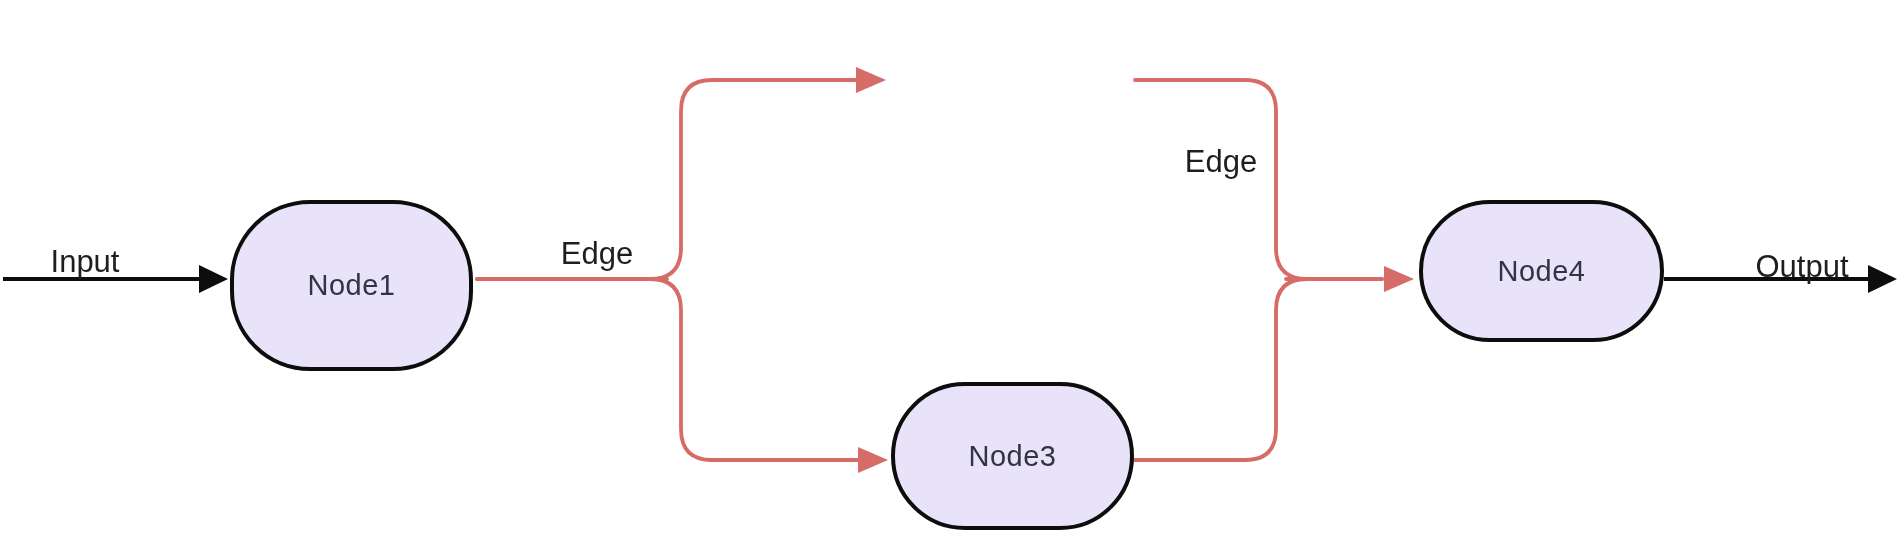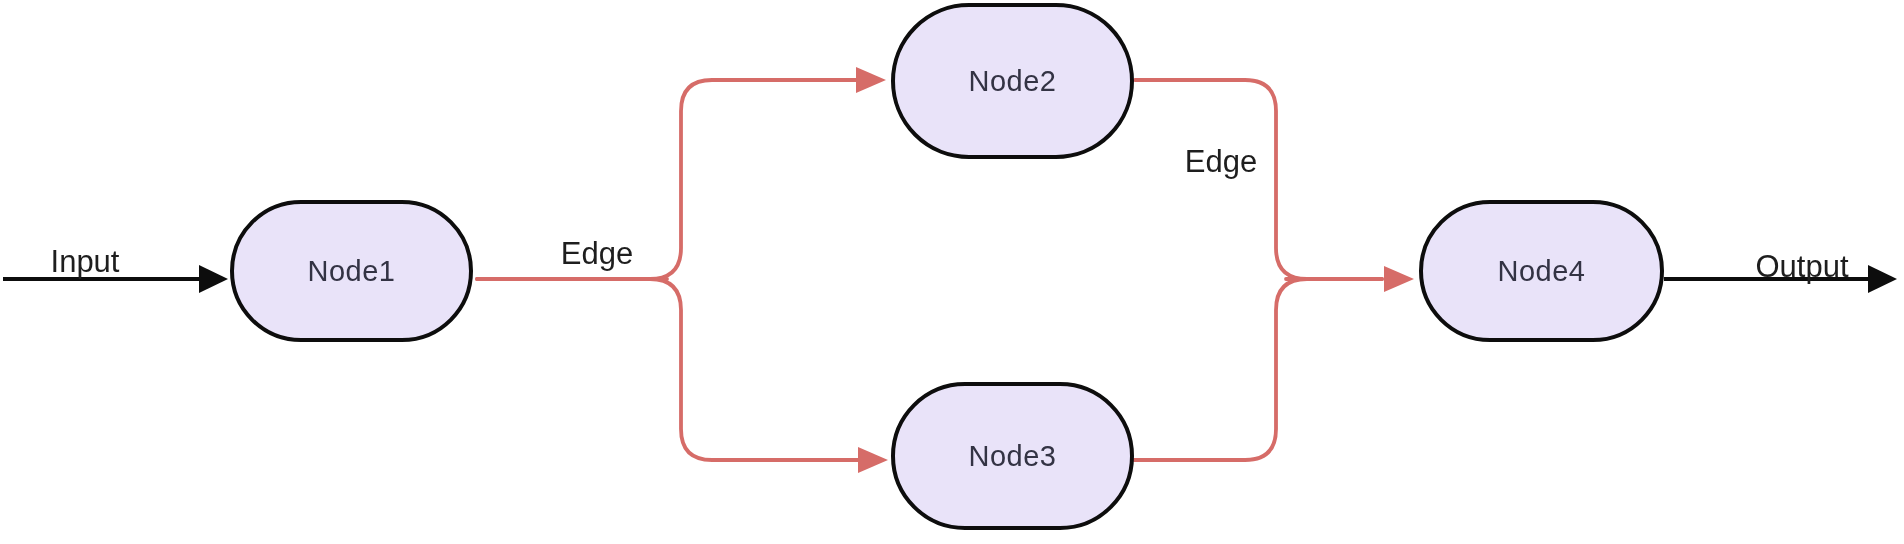--- a/index.html
+++ b/index.html
@@ -34,21 +34,21 @@
   .node-label{
     font-size:29px;color:var(--node-text);
     letter-spacing:0.5px;
   }
   .edge-label{
     position:absolute;transform:translate(-50%,-50%);
     font-size:31px;color:var(--label-text);
     white-space:nowrap;
     margin-top:23px;
   }
-  #node1{left:230px;top:200px;width:243px;height:142px;}
+  #node1{left:230px;top:200px;width:243px;height:171px;}
   #node2{left:891px;top:3px;width:243px;height:156px;}
   #node3{left:891px;top:382px;width:243px;height:148px;}
   #node4{left:1419px;top:200px;width:245px;height:142px;}
   #lbl-input{left:85px;top:239px;}
   #lbl-edge1{left:597px;top:231px;}
   #lbl-edge2{left:1221px;top:139px;}
   #lbl-output{left:1802px;top:244px;}
 </style>
 </head>
 <body>
@@ -75,23 +75,20 @@
     <path class="stroke-red" d="M 1286 279 L 1304 279"></path>
     <polygon class="fill-red" points="1384,266 1414,279 1384,292"></polygon>
 
     <path class="stroke-black" d="M 1664 279 L 1869 279"></path>
     <polygon class="fill-black" points="1868,265 1897,279 1868,293"></polygon>
   </svg>
 
   <div class="node" id="node1">
     <span class="node-label">Node1</span>
   </div>
-  <div class="node" id="node2">
-    <span class="node-label">Node2</span>
-  </div>
   <div class="node" id="node3">
     <span class="node-label">Node3</span>
   </div>
   <div class="node" id="node4">
     <span class="node-label">Node4</span>
   </div>
 
   <div class="edge-label" id="lbl-input">Input</div>
   <div class="edge-label" id="lbl-edge1">Edge</div>
   <div class="edge-label" id="lbl-edge2">Edge</div>

